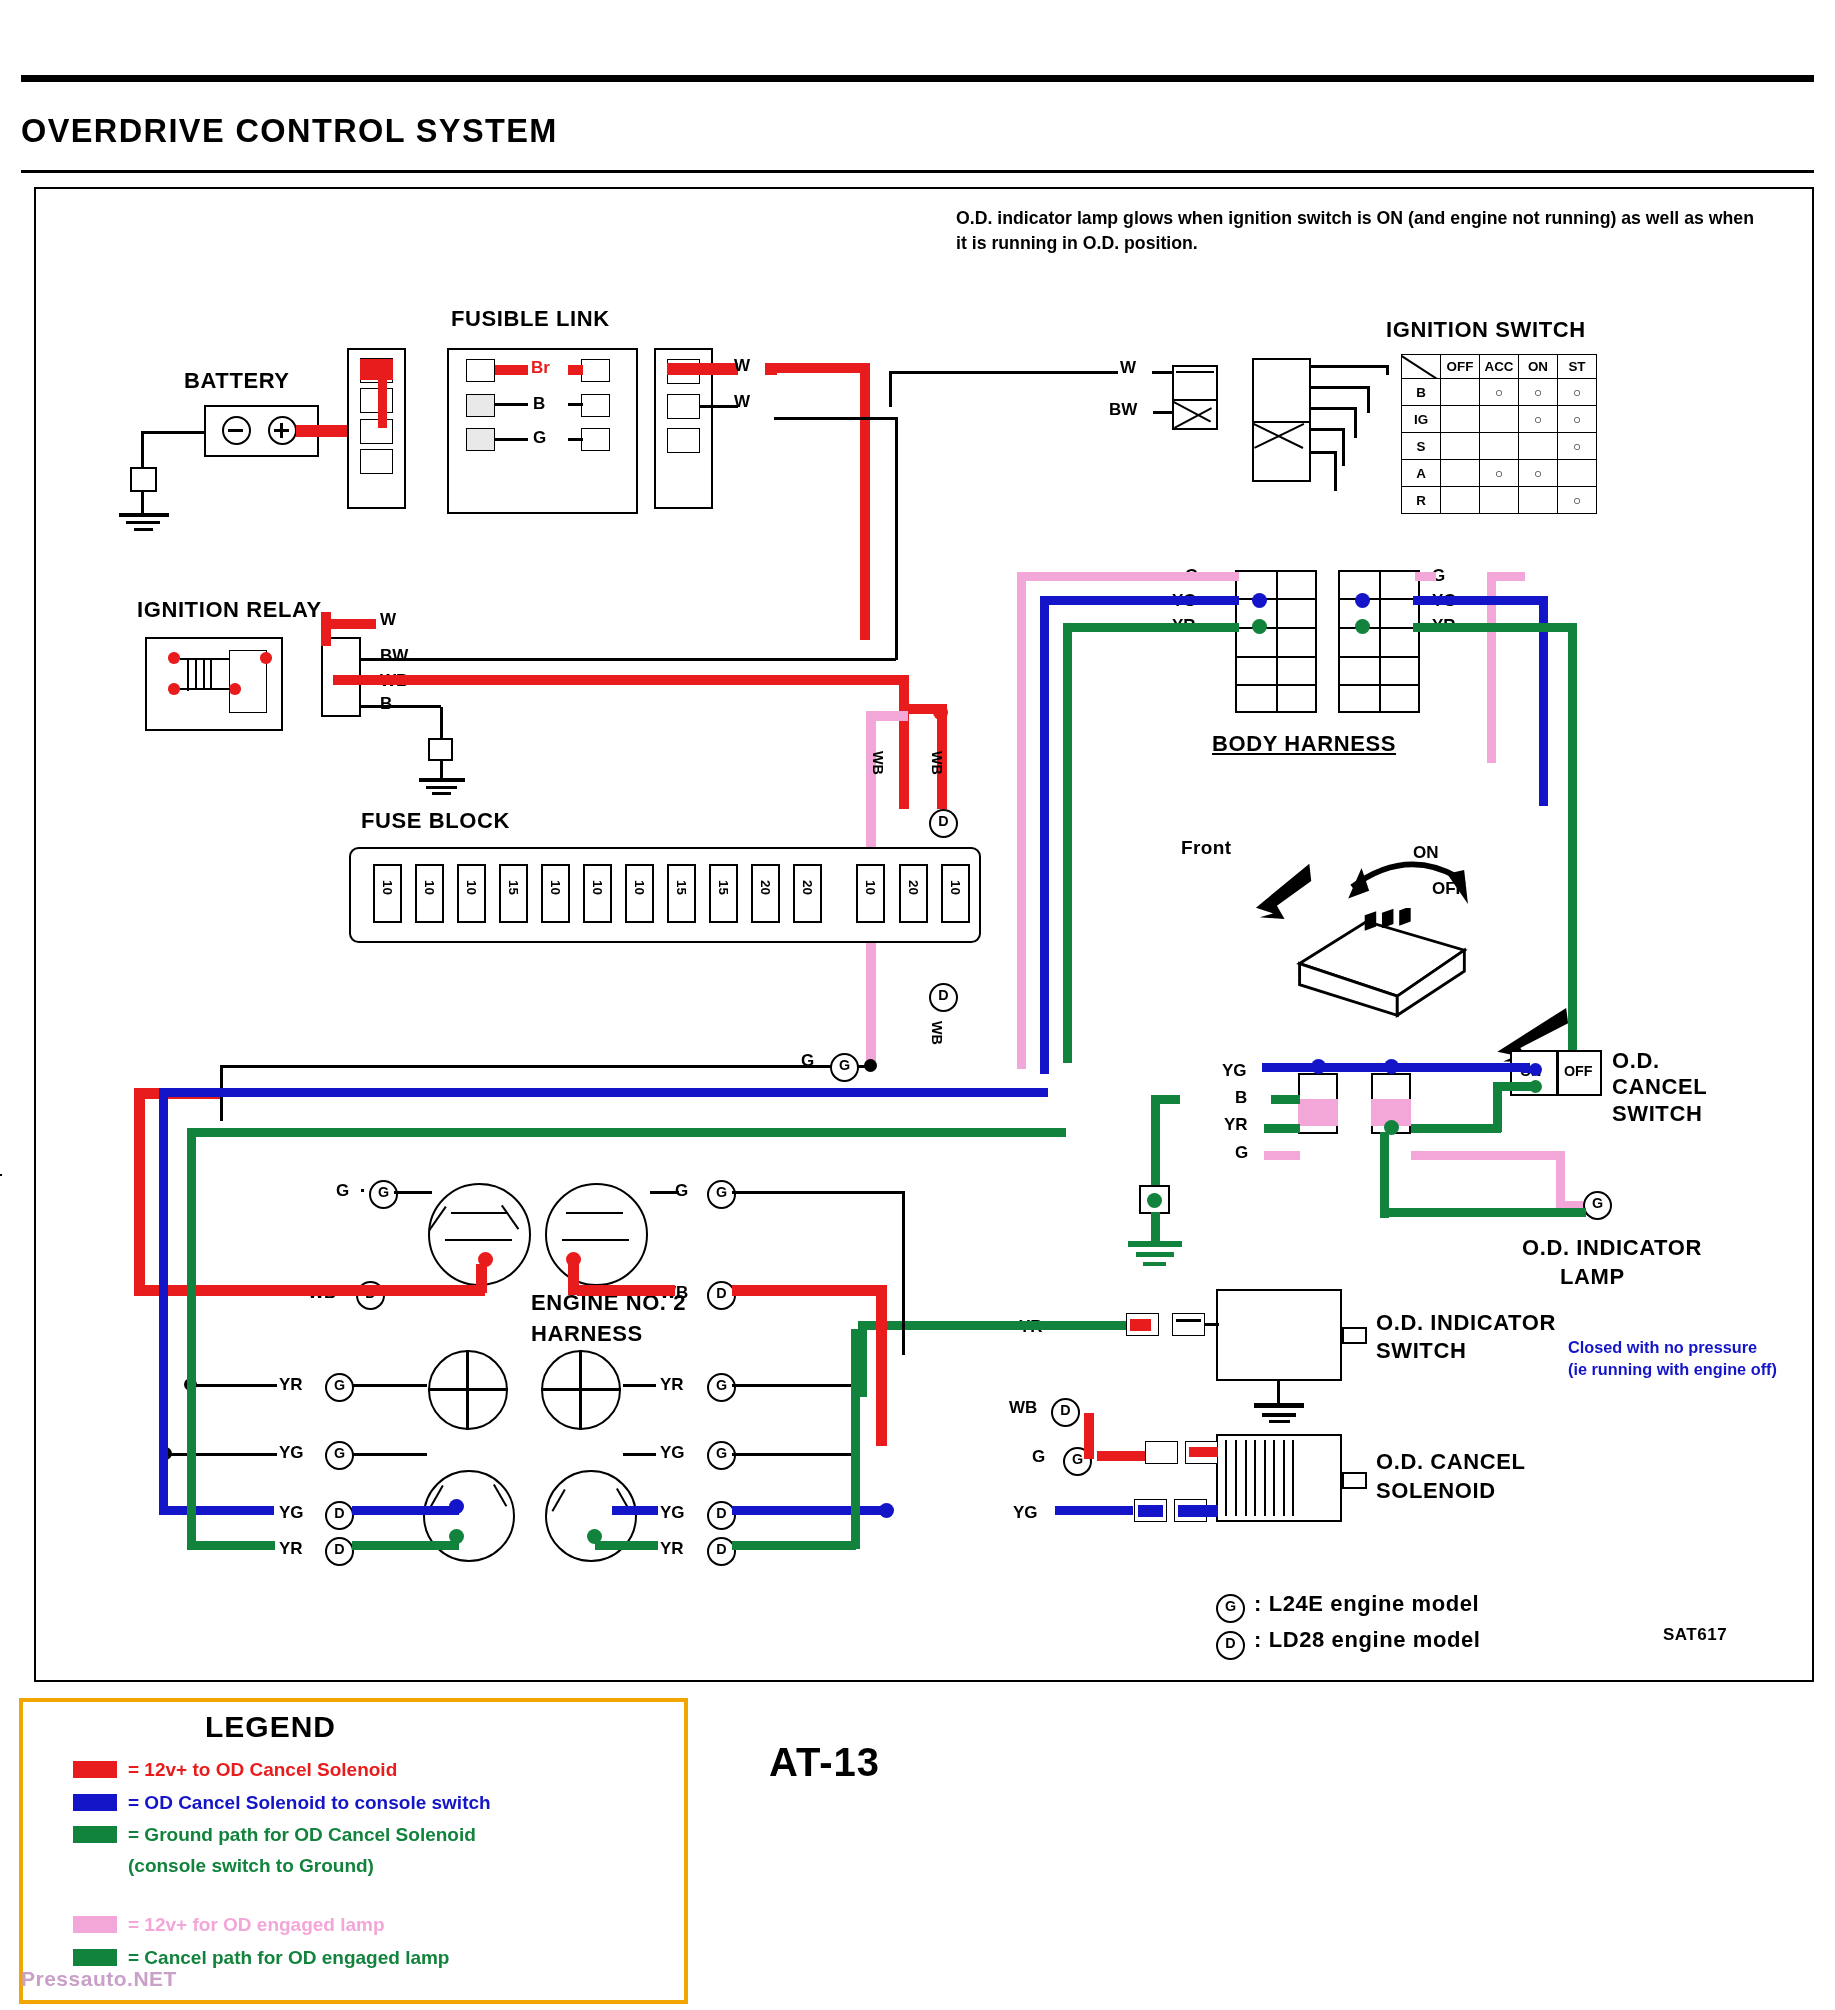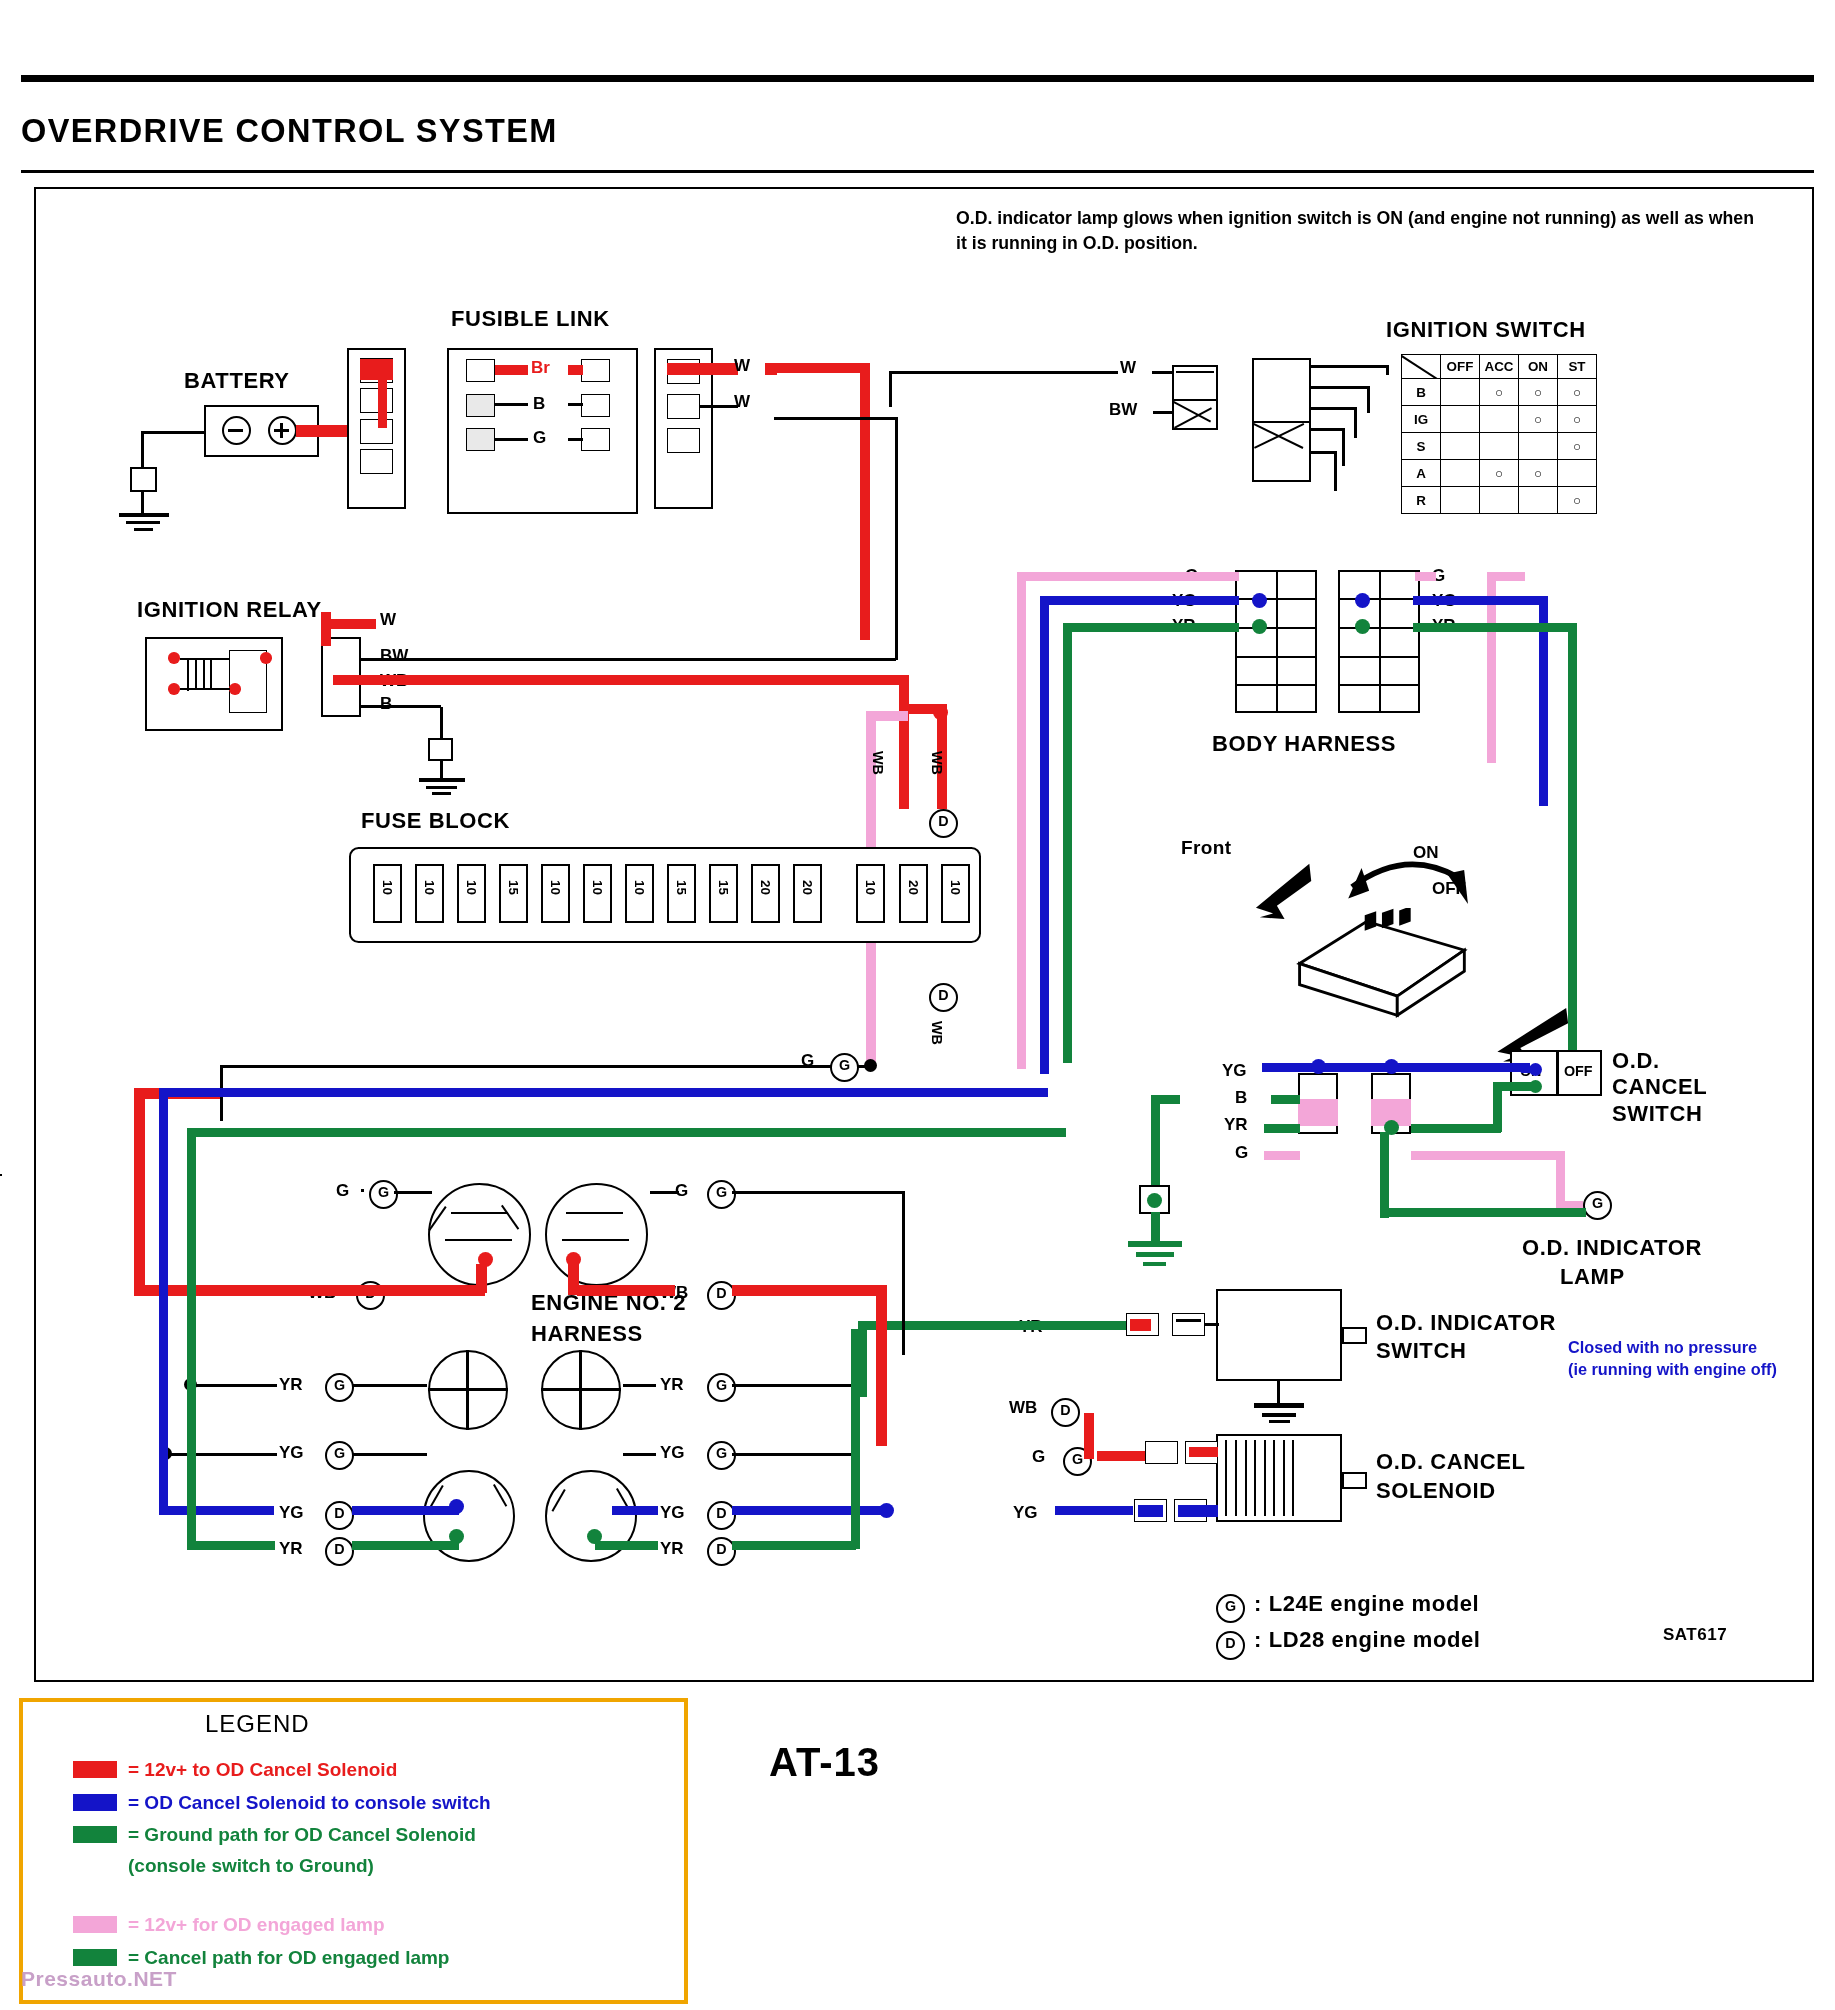--- a/index.html
+++ b/index.html
@@ -35,21 +35,21 @@
   .dotb{position:absolute;border-radius:50%;background:#1414c8;}
   .dotg{position:absolute;border-radius:50%;background:#12833c;}
 
   .tag{position:absolute;width:25px;height:25px;border:2.4px solid #000;border-radius:50%;
        font-size:14.3px;font-weight:bold;text-align:center;line-height:21px;background:#fff;}
 
   .fuse{position:absolute;width:29px;height:59px;border:2.4px solid #000;box-sizing:border-box;background:#fff;}
   .fuse span{display:block;transform:rotate(90deg);font-size:13.4px;font-weight:bold;margin-top:19px;}
 
   #legend{position:absolute;left:19px;top:1698px;width:669px;height:306px;border:4.8px solid #f0a500;box-sizing:border-box;background:#fff;}
-  #legend .ltitle{position:absolute;left:182px;top:7.6px;font-size:24px;font-weight:normal;letter-spacing:1px;}
+  #legend .ltitle{position:absolute;left:182px;top:7.6px;font-size:30px;font-weight:bold;letter-spacing:1px;}
   .lgrow{position:absolute;left:50px;font-size:19px;font-weight:bold;}
   .swatch{position:absolute;left:50px;width:44px;height:17px;}
   #at13{position:absolute;left:769px;top:1740px;font-size:40px;font-weight:bold;letter-spacing:1px;}
   #watermark{position:absolute;left:21px;top:1967px;font-size:21px;font-weight:bold;color:#c8a0c8;letter-spacing:0.5px;}
   #satcode{position:absolute;left:1663px;top:1625px;font-size:17px;font-weight:bold;letter-spacing:0.5px;}
 
   table.ign{position:absolute;border-collapse:collapse;}
   table.ign td{border:1.9px solid #000;width:36px;height:24px;font-size:13.4px;font-weight:bold;text-align:center;}
   table.ign td.hd{height:21px;}
   .bluetext{position:absolute;color:#1414c8;font-size:16.3px;font-weight:bold;line-height:22px;}
@@ -302,21 +302,21 @@
   <div class="fuse" style="top:864px;left:941px;">
       <span>10</span>
     </div>
 
   <div class="wire k" style="top:1065px;left:220px;width:650px;height:2.9px;"></div>
   <div class="wire k" style="top:1066px;left:220px;width:2.9px;height:55px;"></div>
   <div class="lbl" style="top:1051px;left:801px;">G</div>
   <div class="tag" style="top:1053px;left:830px;">G</div>
   <div class="dot" style="top:1059px;left:864px;width:13.4px;height:13.4px;"></div>
 
-  <div class="big" style="top:731px;left:1212px;">BODY HARNESS</div>
+  <div class="big" style="top:731px;left:1212px;text-decoration:underline;">BODY HARNESS</div>
   <div class="box" style="top:570px;left:1235px;width:82px;height:143px;"></div>
   <div class="wire k" style="top:570px;left:1276px;width:1.9px;height:143px;"></div>
   <div class="wire k" style="top:598px;left:1235px;width:82px;height:1.9px;"></div>
   <div class="wire k" style="top:627px;left:1235px;width:82px;height:1.9px;"></div>
   <div class="wire k" style="top:656px;left:1235px;width:82px;height:1.9px;"></div>
   <div class="wire k" style="top:684px;left:1235px;width:82px;height:1.9px;"></div>
   <div class="box" style="top:570px;left:1338px;width:82px;height:143px;"></div>
   <div class="wire k" style="top:570px;left:1379px;width:1.9px;height:143px;"></div>
   <div class="wire k" style="top:598px;left:1338px;width:82px;height:1.9px;"></div>
   <div class="wire k" style="top:627px;left:1338px;width:82px;height:1.9px;"></div>

